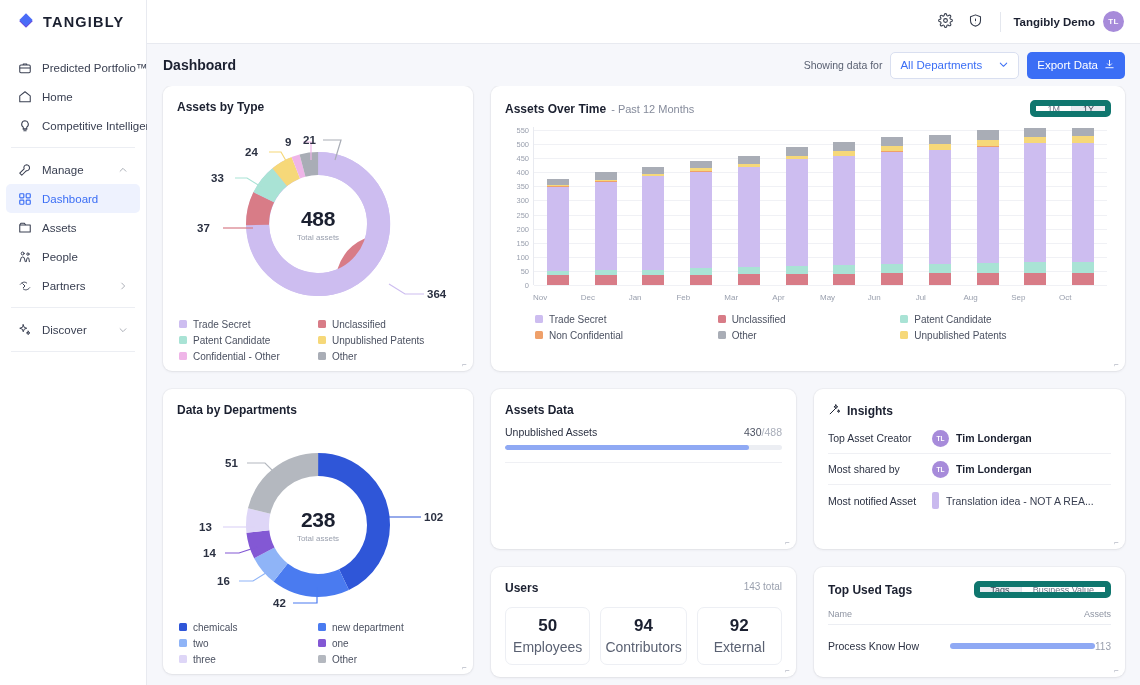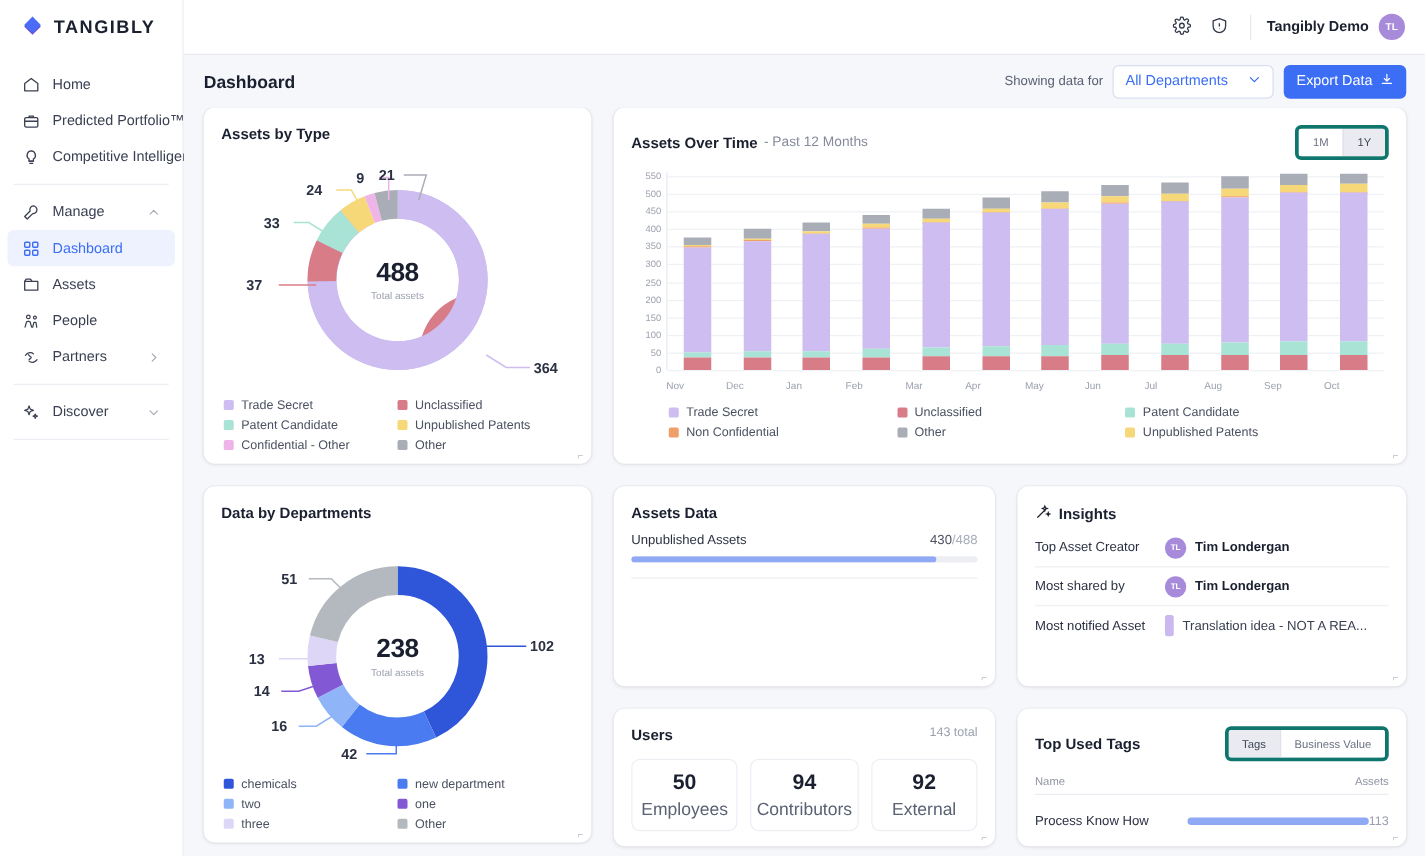--- a/index.html
+++ b/index.html
@@ -110,22 +110,22 @@
 
   .legend { display: flex; flex-wrap: wrap; padding: 0 2px; }
   .legend-item {
     width: 50%; display: flex; align-items: center; gap: 6px;
     font-size: 10px; color: #4b5161; padding: 2.5px 0;
   }
   .legend-sw { width: 8px; height: 8px; border-radius: 1.5px; flex: none; }
 
   
   .seg-toggle {
-    display: flex; border: 3px solid #0f766e; border-radius: 5px; overflow: hidden;
-    height: 28px; margin-left: auto;
+    display: flex; border: 6px solid #0f766e; border-radius: 5px; overflow: hidden;
+    height: 17px; margin-left: auto;
   }
   .seg {
     padding: 0 11px; display: flex; align-items: center; font-size: 9px;
     color: #6c7284; cursor: pointer; background: #fff;
   }
   .seg + .seg { border-left: 1px solid #dfe2ea; }
   .seg.on { background: #e9ebf0; color: #3f4657; }
 
   .chart-area { position: relative; height: 180px; margin-top: 10px; }
   .y-axis {
@@ -214,35 +214,35 @@
           <path d="M12 3 L20 11 L12 19 L4 11 Z" fill="#6b49d8"></path>
           <path d="M12 1.5 L20 9.5 L12 17.5 L4 9.5 Z" fill="#4a6cf7"></path>
         </svg>
       </span>
       <span class="logo-text">TANGIBLY</span>
     </div>
 
     <nav class="nav">
       <div class="nav-item">
         <span class="ico">
-          <svg viewBox="0 0 24 24" width="14" height="14" fill="none" stroke="#3a4052" stroke-width="1.8" stroke-linecap="round" stroke-linejoin="round">
-              <path d="M3 10 L12 3 L21 10 V20 H3 Z"></path>
-            </svg>
-        </span>
-        <span class="lbl">Home</span>
-      </div>
-      <div class="nav-item">
-        <span class="ico">
           <svg viewBox="0 0 24 24" width="14" height="14" fill="none" stroke="#3a4052" stroke-width="1.8" stroke-linejoin="round">
               <rect x="3" y="7" width="18" height="13" rx="2"></rect>
               <path d="M9 7V5h6v2"></path>
               <path d="M3 12h18"></path>
             </svg>
         </span>
         <span class="lbl">Predicted Portfolio™</span>
+      </div>
+      <div class="nav-item">
+        <span class="ico">
+          <svg viewBox="0 0 24 24" width="14" height="14" fill="none" stroke="#3a4052" stroke-width="1.8" stroke-linecap="round" stroke-linejoin="round">
+              <path d="M3 10 L12 3 L21 10 V20 H3 Z"></path>
+            </svg>
+        </span>
+        <span class="lbl">Home</span>
       </div>
       <div class="nav-item">
         <span class="ico">
           <svg viewBox="0 0 24 24" width="14" height="14" fill="none" stroke="#3a4052" stroke-width="1.8" stroke-linecap="round">
               <path d="M9 17h6M10 20h4"></path>
               <path d="M12 3a6 6 0 0 0-3 11v3h6v-3a6 6 0 0 0-3-11z"></path>
             </svg>
         </span>
         <span class="lbl">Competitive Intelligence</span>
       </div>

